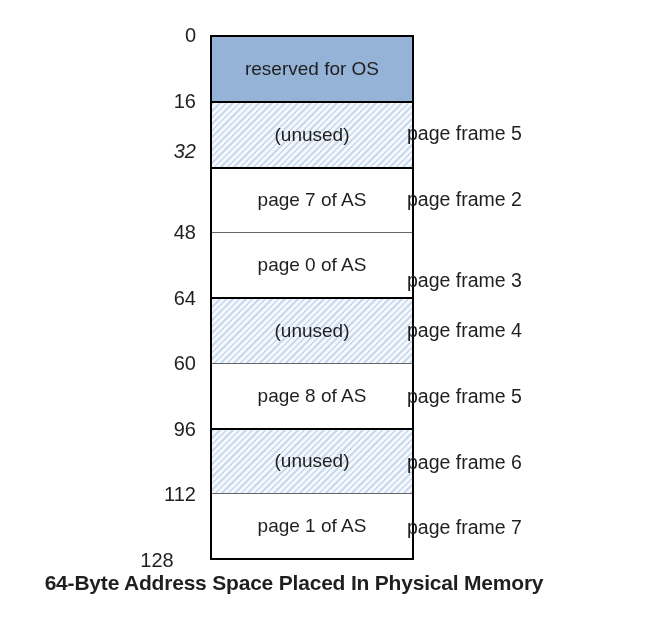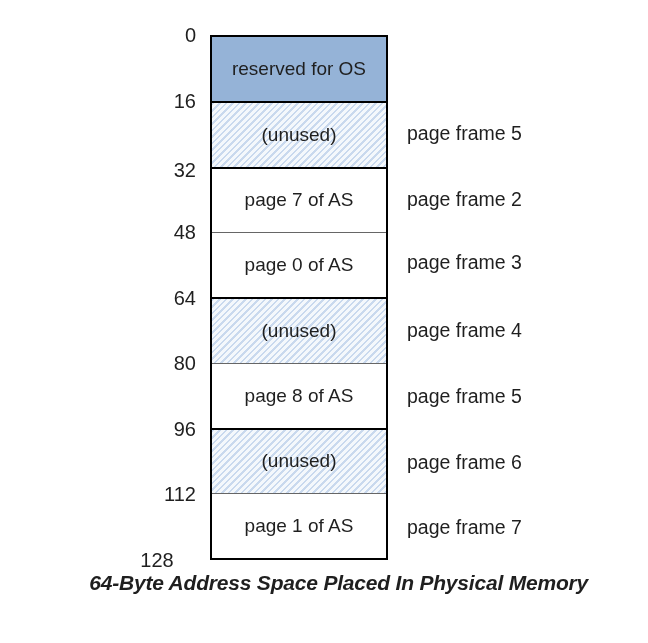--- a/index.html
+++ b/index.html
@@ -10,21 +10,21 @@
     --divider-gray:#666666;
     --text:#1f1f1f;
   }
   html,body{margin:0;padding:0;background:#ffffff;}
   .canvas{
     position:relative;width:648px;height:643px;background:#ffffff;
     font-family:"Liberation Sans",sans-serif;color:var(--text);
     overflow:hidden;
   }
   .memory-box{
-    position:absolute;left:210px;top:35px;width:178px;height:525px;
+    position:absolute;left:210px;top:35px;width:204px;height:525px;
     border:2px solid var(--outline);box-sizing:border-box;
     display:flex;flex-direction:column;background:#ffffff;
   }
   .mem-row{
     flex:1 1 0;display:flex;align-items:center;justify-content:center;
     font-size:19px;box-sizing:border-box;white-space:nowrap;
   }
   .fill-os{background:var(--reserved-fill);}
   .fill-white{background:#ffffff;}
   .fill-hatched{
@@ -37,22 +37,22 @@
   .div-none{border-bottom:none;}
   .addr{
     position:absolute;left:118px;width:78px;text-align:right;
     font-size:20px;line-height:22px;
   }
   .frame-label{
     position:absolute;left:407px;font-size:19.5px;line-height:24px;
     white-space:nowrap;
   }
   .caption{
-    position:absolute;left:0;top:571px;width:588px;text-align:right;
-    font-size:21px;font-weight:bold;letter-spacing:-0.2px;font-style:italic;
+    position:absolute;left:0;top:571px;width:588px;text-align:center;
+    font-size:21px;font-weight:bold;letter-spacing:-0.2px;
   }
 </style>
 </head>
 <body>
 
 <div class="canvas">
   <div id="memory-box" class="memory-box">
       <div class="mem-row fill-os div-black">
         <span>reserved for OS</span>
       </div>
@@ -74,38 +74,38 @@
       <div class="mem-row fill-hatched div-gray">
         <span>(unused)</span>
       </div>
       <div class="mem-row fill-white div-none">
         <span>page 1 of AS</span>
       </div>
     </div>
   <div id="addr-labels">
       <div class="addr" style="top: 24px;">0</div>
       <div class="addr" style="top: 89.625px;">16</div>
-      <div class="addr" style="top: 159px;">32</div>
+      <div class="addr" style="top: 140px; font-style: italic;">32</div>
       <div class="addr" style="top: 220.875px;">48</div>
       <div class="addr" style="top: 286.5px;">64</div>
-      <div class="addr" style="top: 352.125px;">80</div>
+      <div class="addr" style="top: 352.125px;">60</div>
       <div class="addr" style="top: 417.75px;">96</div>
       <div class="addr" style="top: 483.375px; text-align: right;">112</div>
       <div class="addr" style="top: 549px; text-align: center;">128</div>
     </div>
   <div id="frame-labels">
       <div class="frame-label" style="top: 43.8125px;">
       </div>
       <div class="frame-label" style="top: 121.438px;">
         <div>page frame 5</div>
       </div>
       <div class="frame-label" style="top: 187.062px;">
         <div>page frame 2</div>
       </div>
-      <div class="frame-label" style="top: 250px;">
+      <div class="frame-label" style="top: 268px;">
         <div>page frame 3</div>
       </div>
       <div class="frame-label" style="top: 318.312px;">
         <div>page frame 4</div>
       </div>
       <div class="frame-label" style="top: 383.938px;">
         <div>page frame 5</div>
       </div>
       <div class="frame-label" style="top: 449.562px;">
         <div>page frame 6</div>

